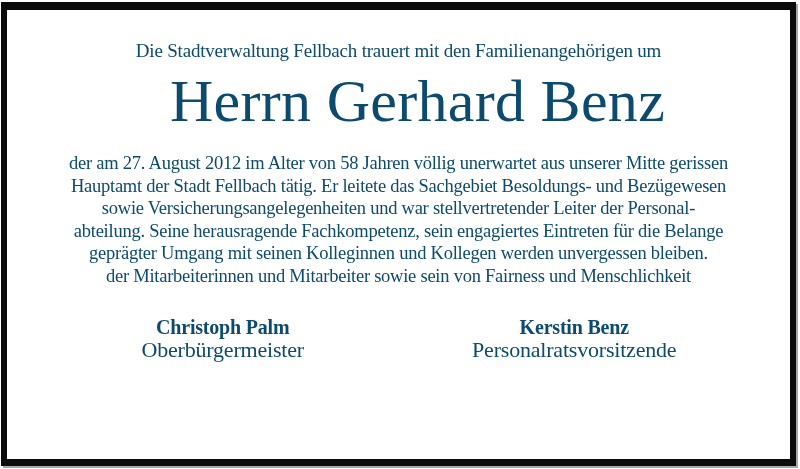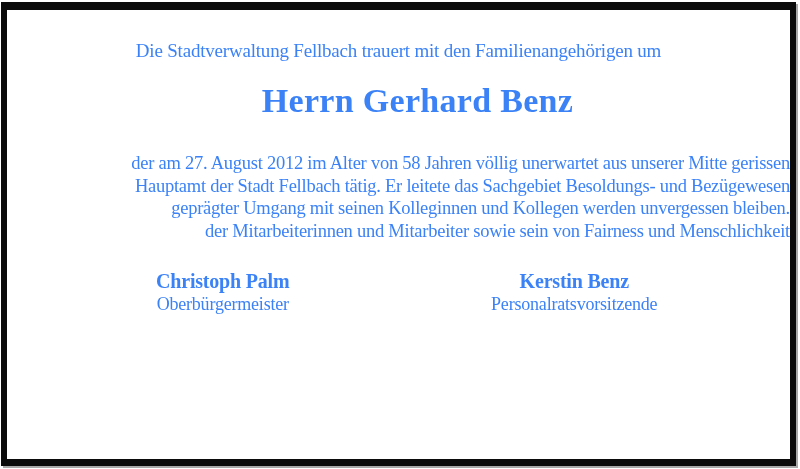--- a/index.html
+++ b/index.html
@@ -7,21 +7,21 @@
     padding: 0;
     background: #ffffff;
   }
   .page {
     position: relative;
     width: 800px;
     height: 469px;
     background: #ffffff;
     overflow: hidden;
     font-family: "Liberation Serif", "DejaVu Serif", serif;
-    color: #3b82f6;
+    color: #0c4a6e;
   }
   
   .frame {
     position: absolute;
     left: 1px;
     top: 2px;
     right: 4px;
     bottom: 3px;
     border: solid #0b0b0b;
     border-width: 8px 6px 7px 6px;
@@ -36,72 +36,74 @@
   }
   .intro {
     margin-top: 29px;
     font-size: 19px;
     line-height: 23px;
     letter-spacing: -0.2px;
     white-space: nowrap;
   }
   .headline {
     margin-top: 15px;
-    font-size: 34px;
+    font-size: 60px;
     line-height: 48px;
-    font-weight: 700;
+    font-weight: 400;
     letter-spacing: 0.3px;
     white-space: nowrap;
     margin-left: 38px;
   }
   .para {
     font-size: 18.5px;
     line-height: 22.6px;
     letter-spacing: -0.25px;
   }
-  .para-1 { margin-top: 27px; text-align: right; }
+  .para-1 { margin-top: 27px; }
   .para-2 { margin-top: 23px; }
   .line { white-space: nowrap; }
   .signatures {
     display: flex;
     margin-top: 28px;
     padding: 0 40px;
   }
   .sig-block {
     flex: 1;
     text-align: center;
   }
   .sig-name {
     font-size: 20px;
     line-height: 23px;
     font-weight: bold;
     letter-spacing: -0.2px;
     white-space: nowrap;
   }
   .sig-title {
-    font-size: 18px;
+    font-size: 22px;
     line-height: 22px;
     letter-spacing: -0.2px;
     white-space: nowrap;
   }
 </style>
 </head>
 <body>
 
 <div class="page">
   <div class="frame">
     <div class="content">
 
       <div class="intro">Die Stadtverwaltung Fellbach trauert mit den Familienangehörigen um</div>
 
       <div class="headline">Herrn Gerhard Benz</div>
 
       <div class="para para-1">
         <div class="line">der am 27. August 2012 im Alter von 58 Jahren völlig unerwartet aus unserer Mitte gerissen</div>
         <div class="line">Hauptamt der Stadt Fellbach tätig. Er leitete das Sachgebiet Besoldungs- und Bezügewesen</div>
+        <div class="line">sowie Versicherungsangelegenheiten und war stellvertretender Leiter der Personal-</div>
+        <div class="line">abteilung. Seine herausragende Fachkompetenz, sein engagiertes Eintreten für die Belange</div>
         <div class="line">geprägter Umgang mit seinen Kolleginnen und Kollegen werden unvergessen bleiben.</div>
         <div class="line">der Mitarbeiterinnen und Mitarbeiter sowie sein von Fairness und Menschlichkeit</div>
       </div>
 
       <div class="para para-2">
       </div>
 
       <div class="signatures">
         <div class="sig-block">
           <div class="sig-name">Christoph Palm</div>

